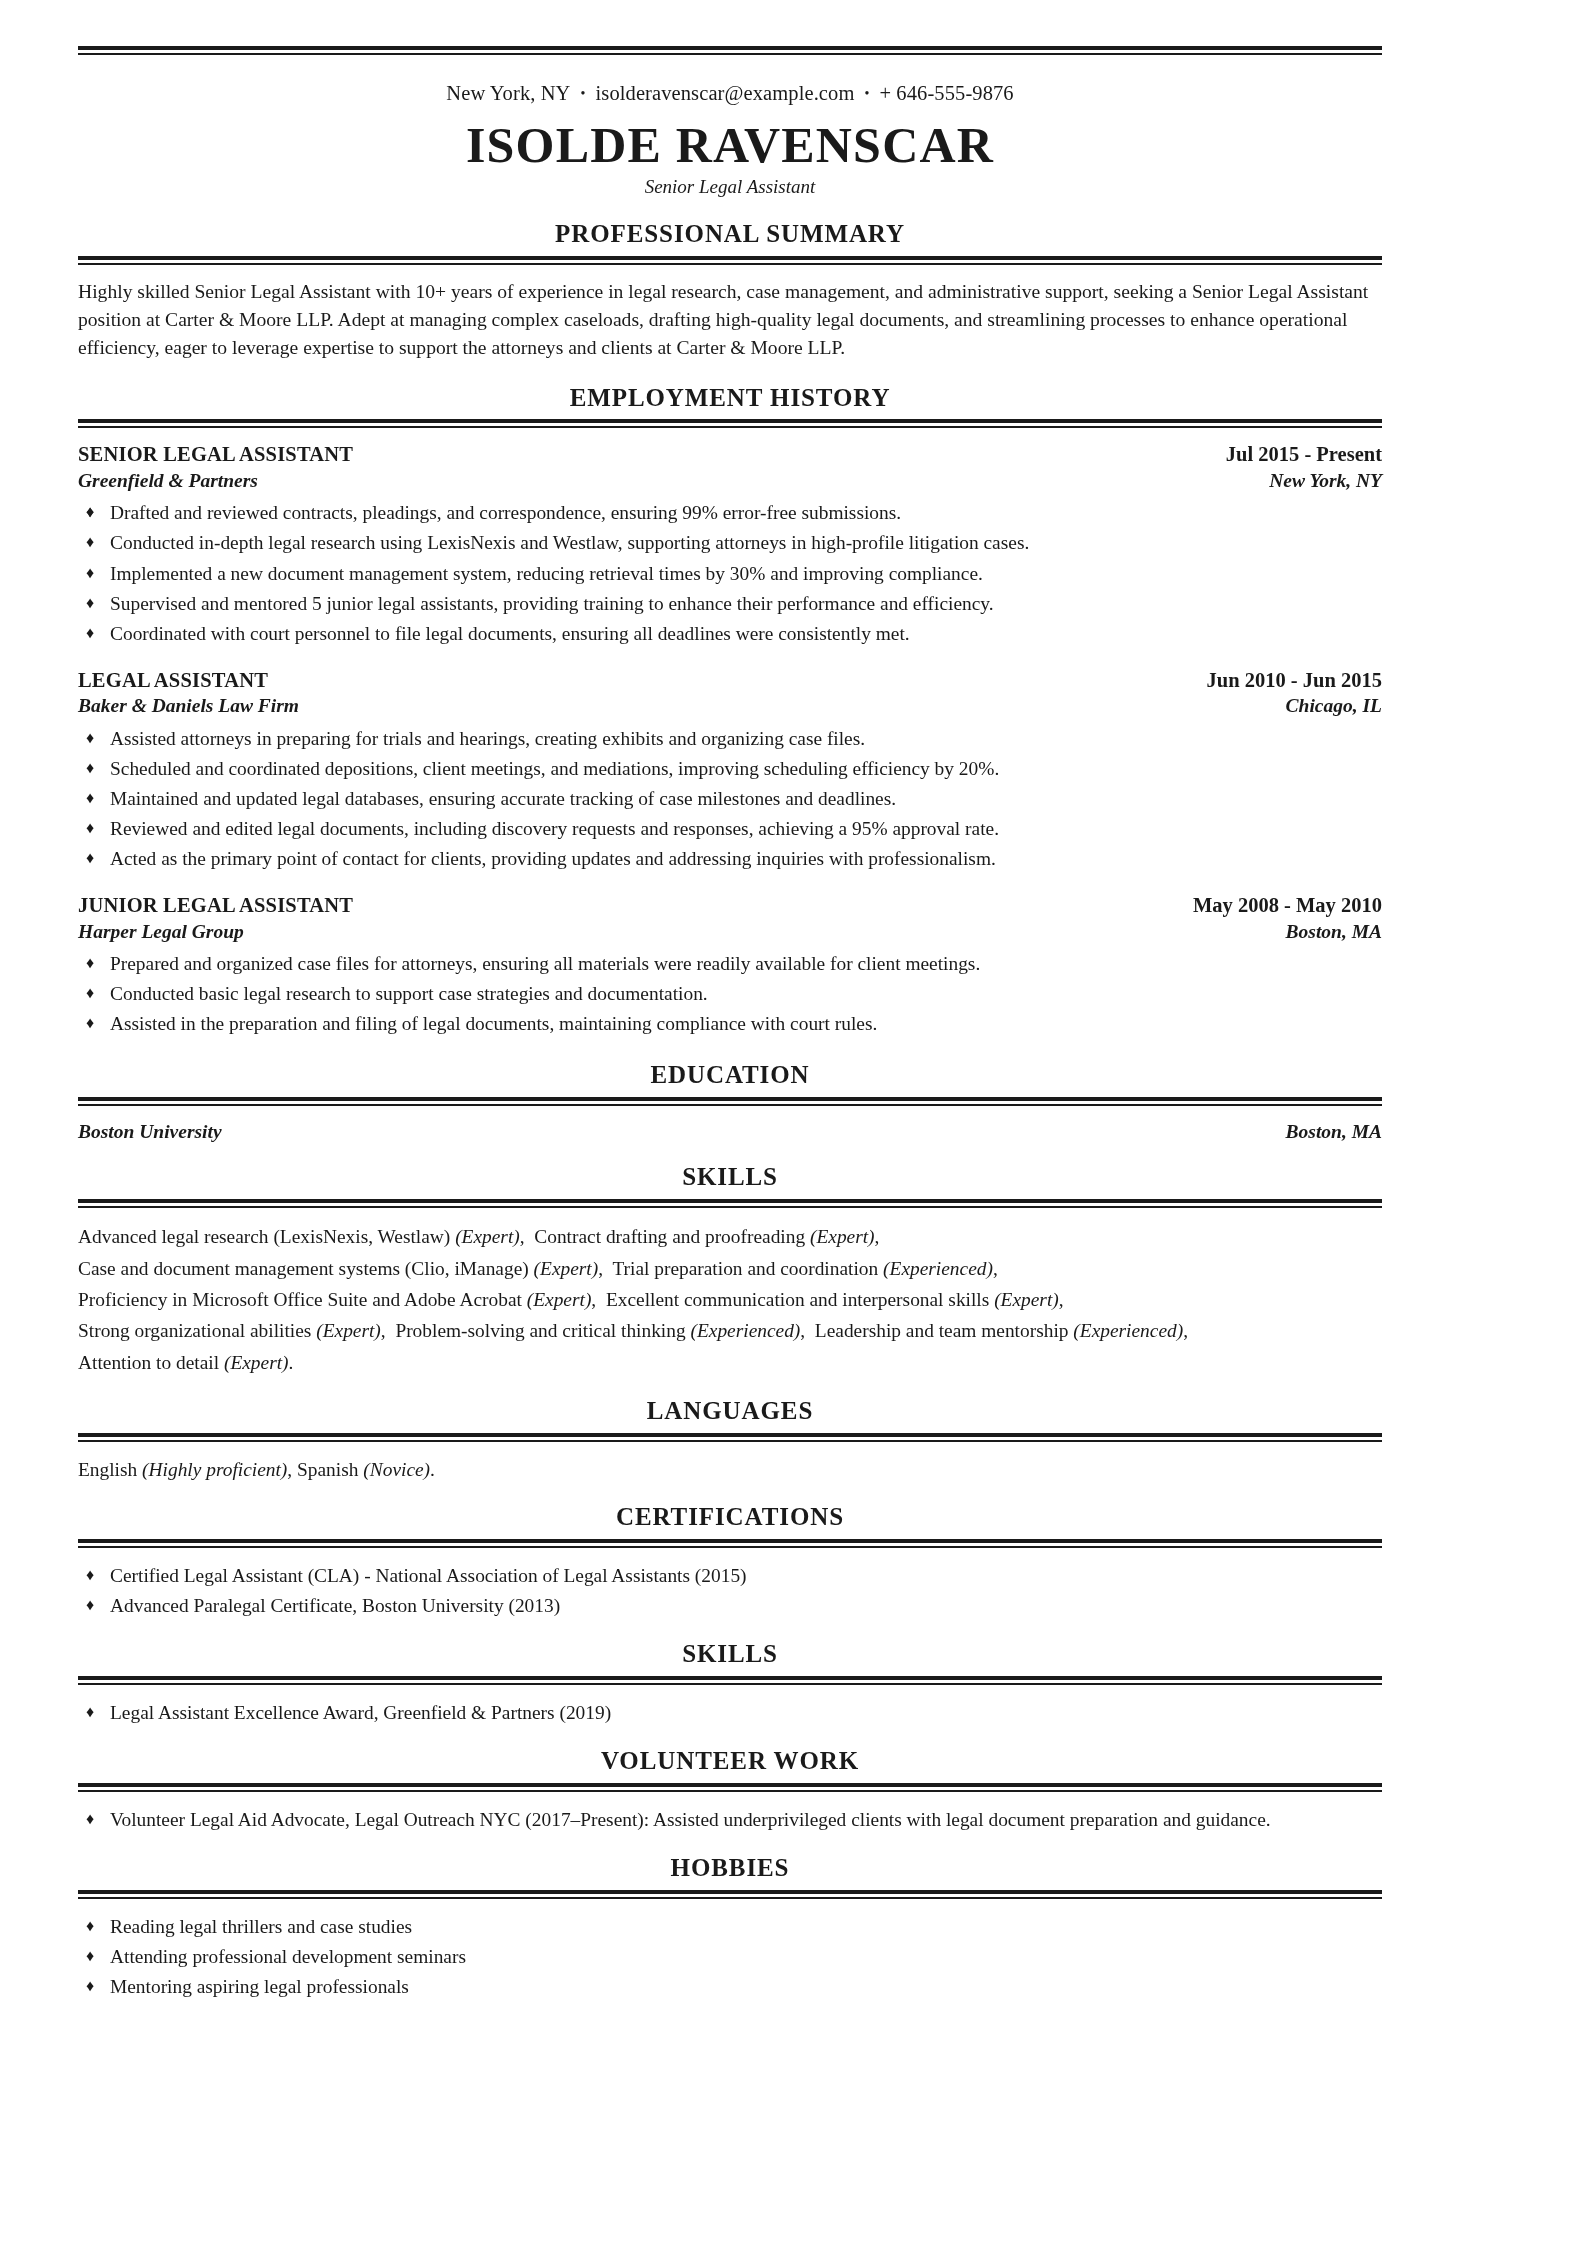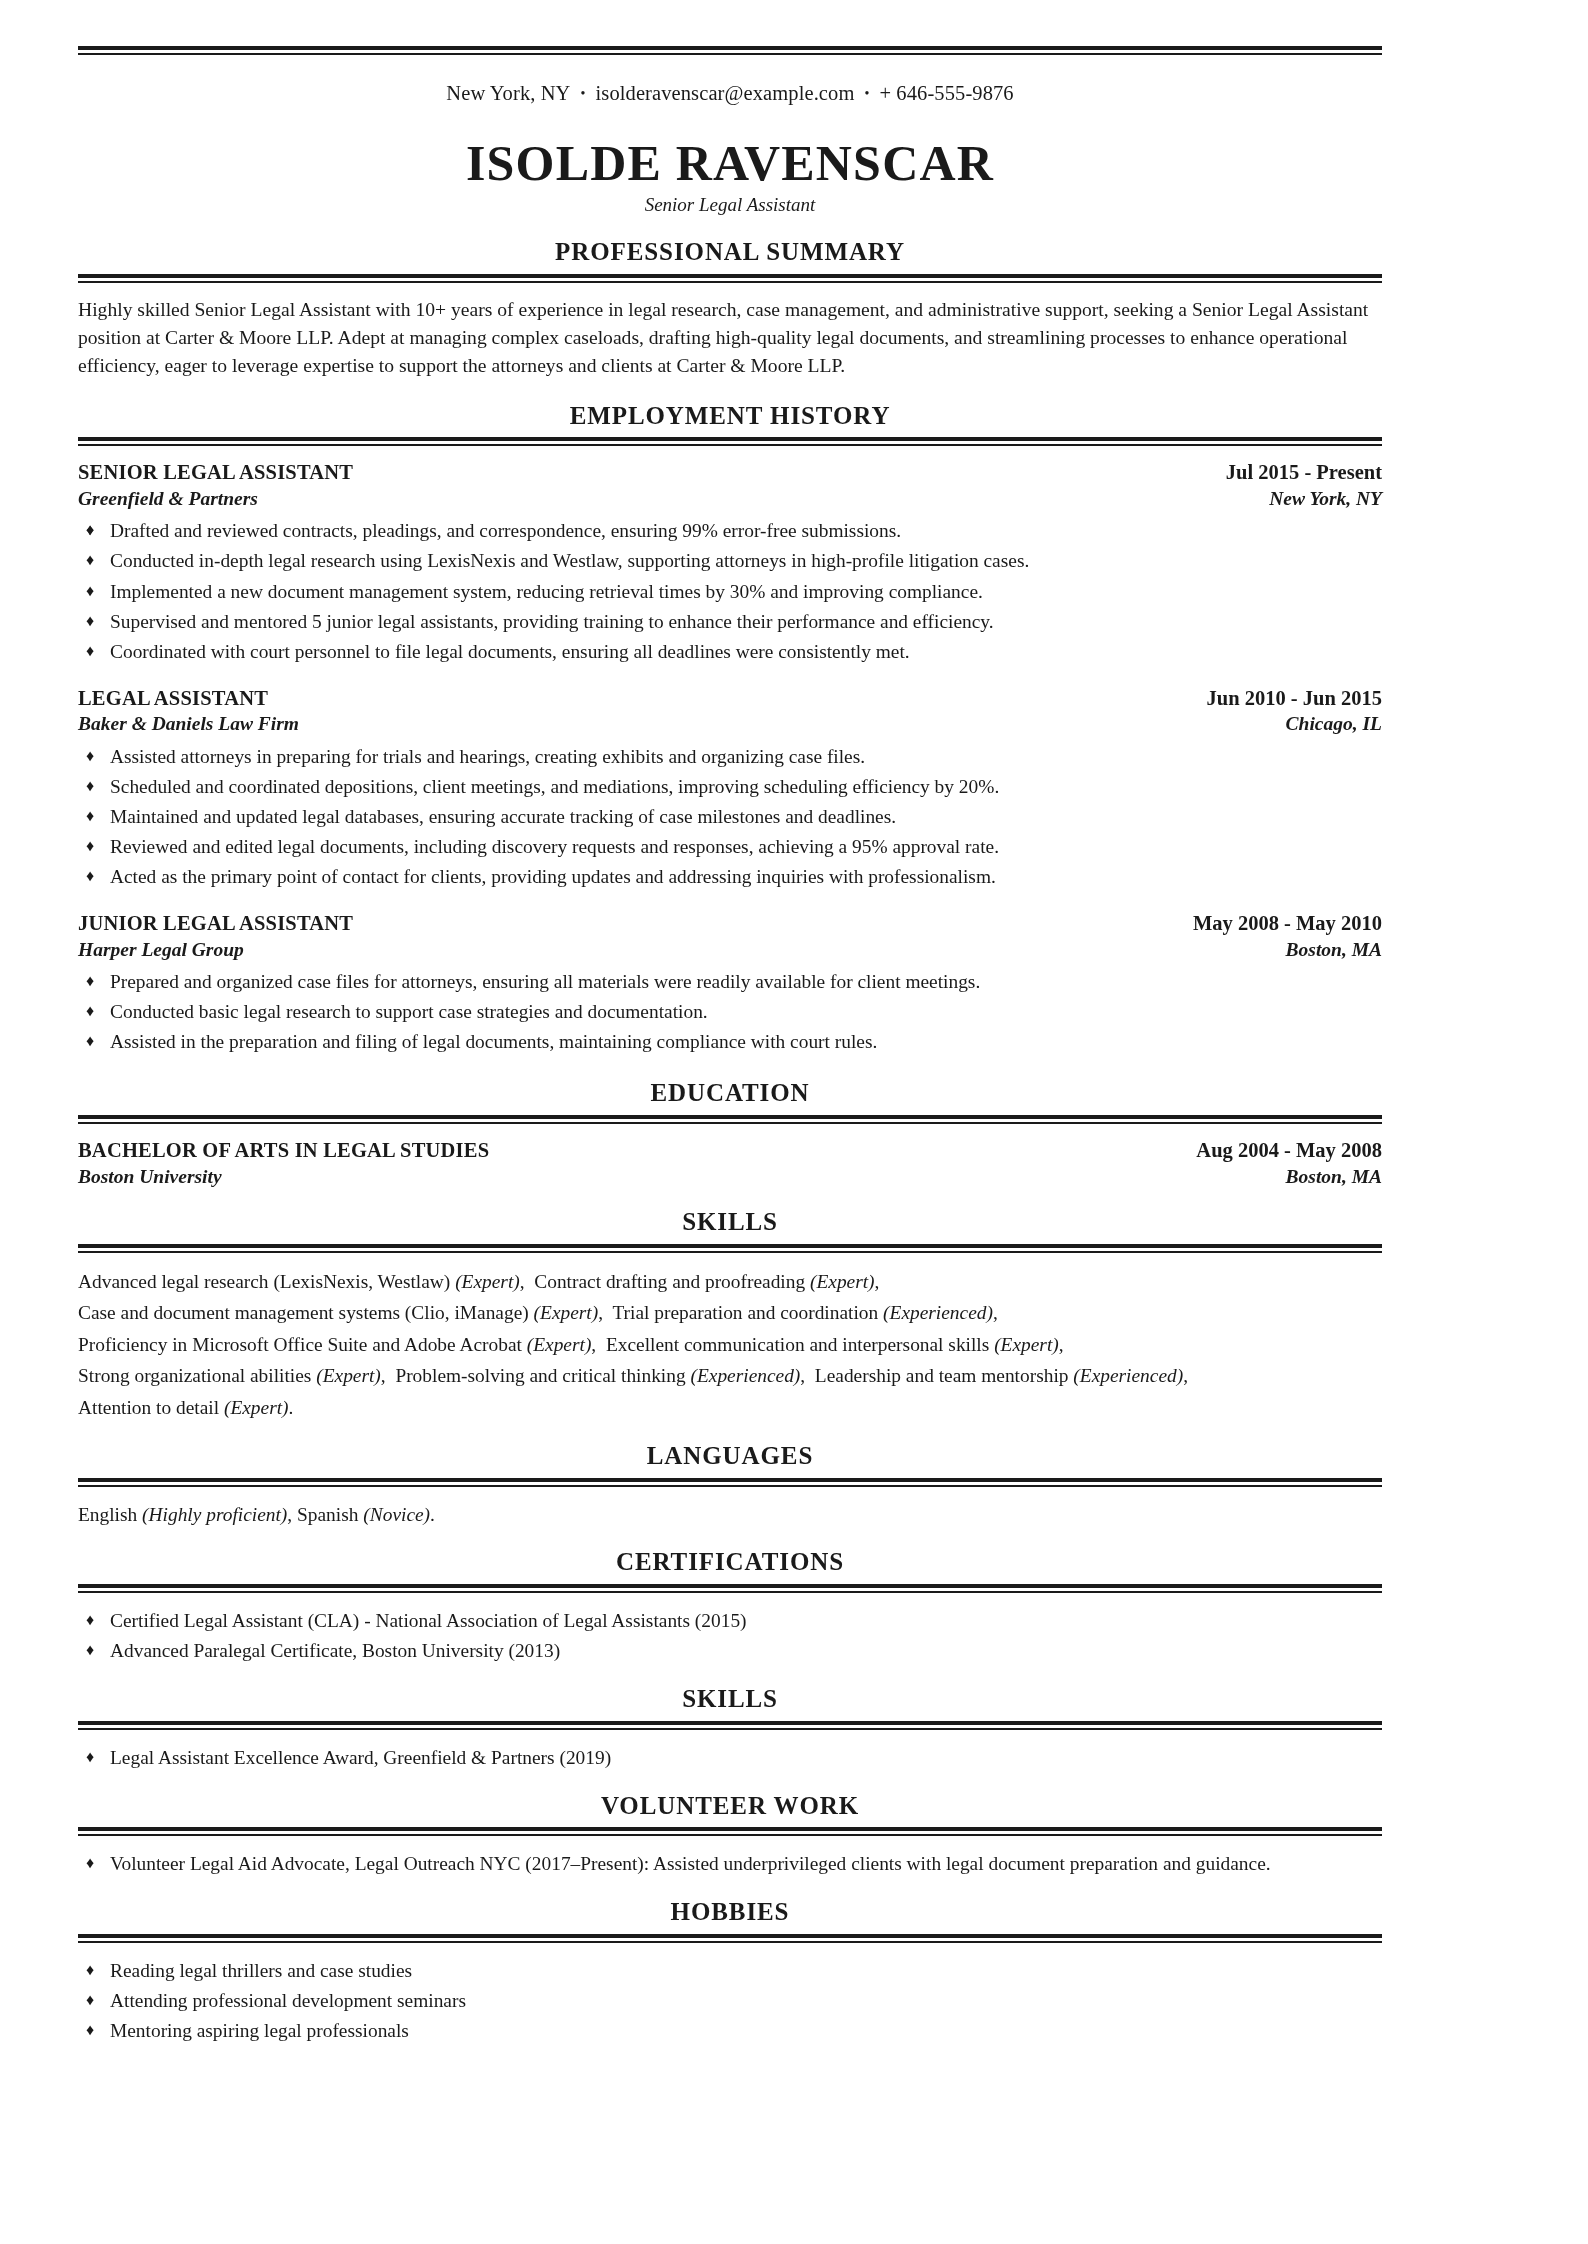--- a/index.html
+++ b/index.html
@@ -50,21 +50,21 @@
     padding: 0 10px;
     font-size: 14px;
     vertical-align: 2px;
   }
   .full-name {
     text-align: center;
     font-size: 50px;
     font-weight: bold;
     letter-spacing: 1.2px;
     line-height: 1.18;
-    margin-top: 27px;
+    margin-top: 9px;
   }
   .job-title {
     text-align: center;
     font-style: italic;
     font-size: 19px;
     margin-top: 1px;
     line-height: 1.2;
   }
 
   
@@ -238,24 +238,20 @@
         </div>
       </div>
   </div>
 
   <div class="section">
     <div class="section-heading">EDUCATION</div>
     <div class="rule-double section-rule"></div>
     <div id="education-entries" class="edu-wrap">
         <div class="entry">
           <div class="entry-row">
-            <div class="entry-title">BACHELOR OF ARTS IN LEGAL STUDIES</div>
-            <div class="entry-dates">Aug 2004 - May 2008</div>
-          </div>
-          <div class="entry-row">
             <div class="entry-org">Boston University</div>
             <div class="entry-loc">Boston, MA</div>
           </div>
         </div>
       </div>
   </div>
 
   <div class="section tight">
     <div class="section-heading">SKILLS</div>
     <div class="rule-double section-rule"></div>

